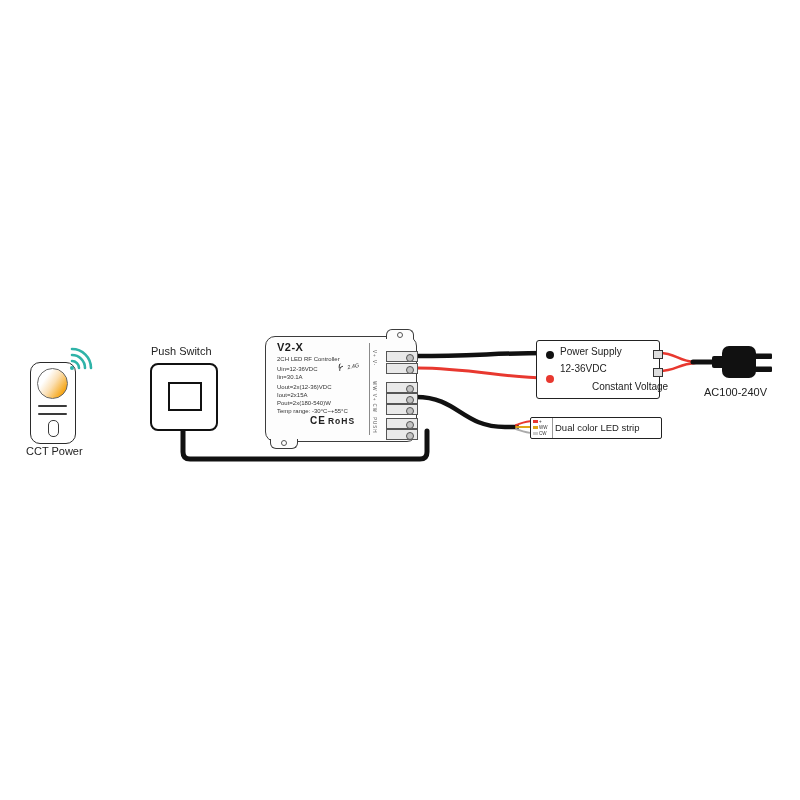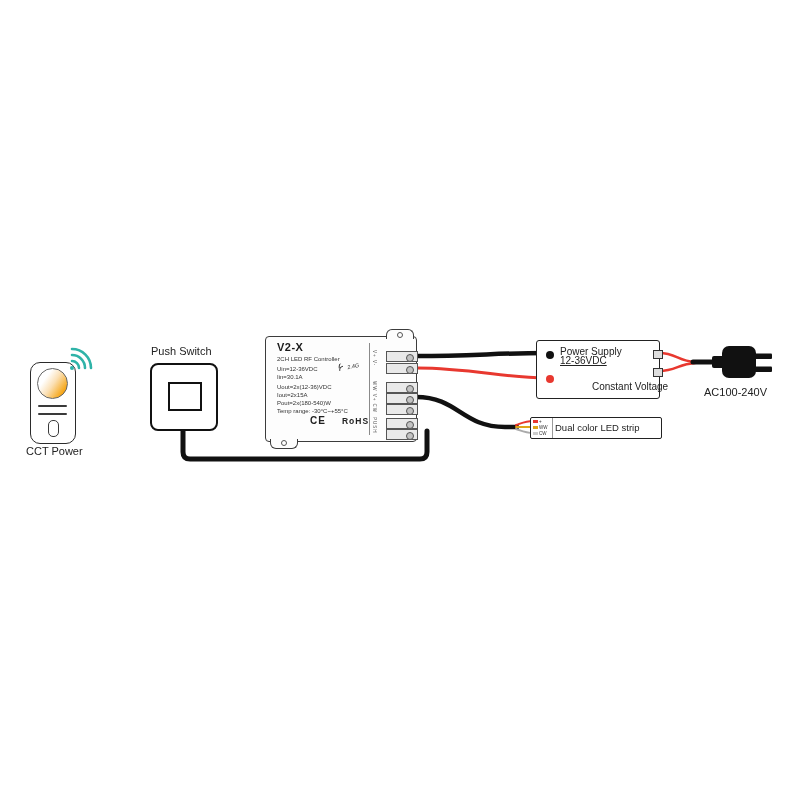--- a/index.html
+++ b/index.html
@@ -16,30 +16,30 @@
   .cct-wheel{position:absolute;left:6px;top:5px;width:29px;height:29px;border-radius:50%;border:1px solid #666;
              background:linear-gradient(125deg,#ffffff 28%,#fbe0b5 52%,#f6a91e 82%,#ef8c00 100%);}
   .remote-line{position:absolute;left:7px;width:29px;height:2px;background:#3a3a3a;border-radius:1px;}
   .remote-pill{position:absolute;left:17px;top:57px;width:9px;height:15px;border:1.5px solid #3a3a3a;border-radius:5px;background:#fff;}
 
   
   .push-switch{left:150px;top:363px;width:64px;height:64px;border:2.5px solid #111;border-radius:8px;background:#fff;}
   .push-btn{position:absolute;left:16px;top:17px;width:30px;height:25px;border:2.5px solid #111;background:#fff;}
 
   
-  .controller{left:265px;top:336px;width:150px;height:104px;border:1.5px solid #3c3c3c;border-radius:4px;background:#fdfdfd;}
+  .controller{left:265px;top:336px;width:150px;height:104px;border:1.5px solid #3c3c3c;border-radius:10px;background:#fdfdfd;}
   .ear{position:absolute;width:26px;height:9px;border:1.5px solid #3c3c3c;background:#fdfdfd;}
   .ear-top{left:120px;top:-8px;border-radius:6px 6px 0 0;border-bottom:none;}
   .ear-bottom{left:4px;bottom:-8px;border-radius:0 0 6px 6px;border-top:none;}
   .ear-hole{position:absolute;left:10px;top:2px;width:4px;height:4px;border-radius:50%;border:1px solid #555;background:#fff;}
   .ear-bottom .ear-hole{top:1px;}
   .ctrl-model{position:absolute;left:11px;top:4px;font-size:11px;font-weight:bold;letter-spacing:.5px;}
   .ctrl-line{position:absolute;left:11px;font-size:6px;color:#333;white-space:nowrap;}
   .ctrl-cert{position:absolute;left:44px;top:78px;font-size:10px;font-weight:bold;letter-spacing:1px;color:#222;}
-  .ctrl-cert .rohs{font-size:8.5px;margin-left:16px;}
+  .ctrl-cert .rohs{font-size:8.5px;margin-left:2px;}
   .rf-badge{position:absolute;left:72px;top:25px;font-size:5.5px;font-style:italic;color:#333;transform:rotate(-12deg);}
   .term-strip{position:absolute;left:103px;top:6px;width:11px;height:92px;border-left:1px solid #8a8a8a;}
   .tg-label{position:absolute;left:106px;writing-mode:vertical-rl;font-size:4.5px;color:#555;letter-spacing:1px;white-space:nowrap;}
   .terminal{position:absolute;left:120px;width:32px;height:11px;background:#e9e9e9;border:1px solid #555;box-sizing:border-box;}
   .terminal .screw{position:absolute;left:19px;top:1.5px;width:6px;height:6px;border-radius:50%;border:1px solid #555;background:#c2c2c2;}
 
   
   .psu{left:536px;top:340px;width:122px;height:57px;border:1.6px solid #222;border-radius:3px;background:#fff;}
   .psu-dot{position:absolute;left:9px;width:8px;height:8px;border-radius:50%;}
   .psu-text{position:absolute;left:23px;font-size:10px;color:#222;white-space:nowrap;}
@@ -153,21 +153,21 @@
         <div class="screw"></div>
       </div>
     <div class="terminal" style="top:92px;">
         <div class="screw"></div>
       </div>
   </div>
 
   <div class="abs psu">
     <div class="psu-dot" style="top:10px;background:#111;"></div>
     <div class="psu-text" style="top:5px;">Power Supply</div>
-    <div class="psu-text" style="top:14px;text-decoration:underline;">12-36VDC</div>
+    <div class="psu-text" style="top:22px;">12-36VDC</div>
     <div class="psu-dot" style="top:34px;background:#e8382f;"></div>
     <div class="psu-text" style="top:40px;margin-left:32px;">Constant Voltage</div>
     <div class="psu-term" style="top:9px;"></div>
     <div class="psu-term" style="top:27px;"></div>
   </div>
 
   <div class="lbl" style="left:688px;top:386px;margin-left:16px;">AC100-240V</div>
 
   <div class="abs strip">
     <div class="strip-pads">

